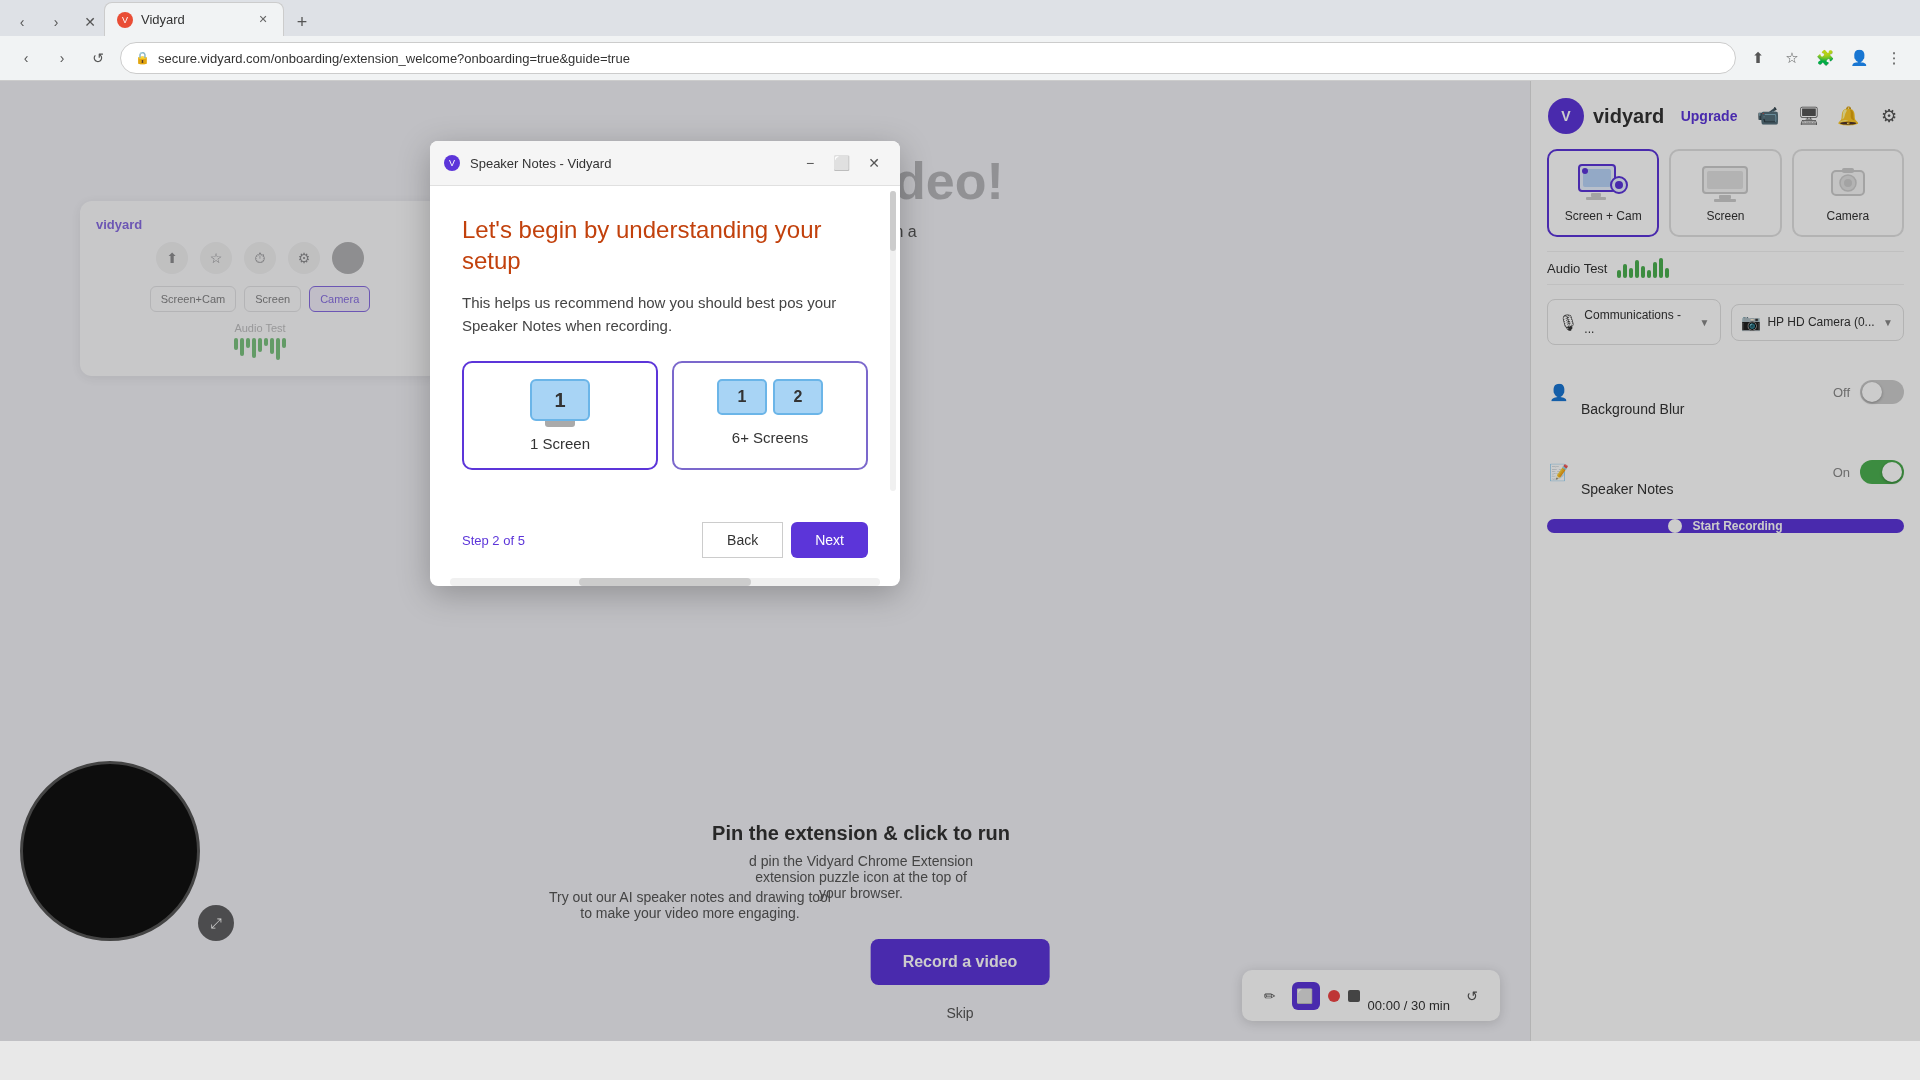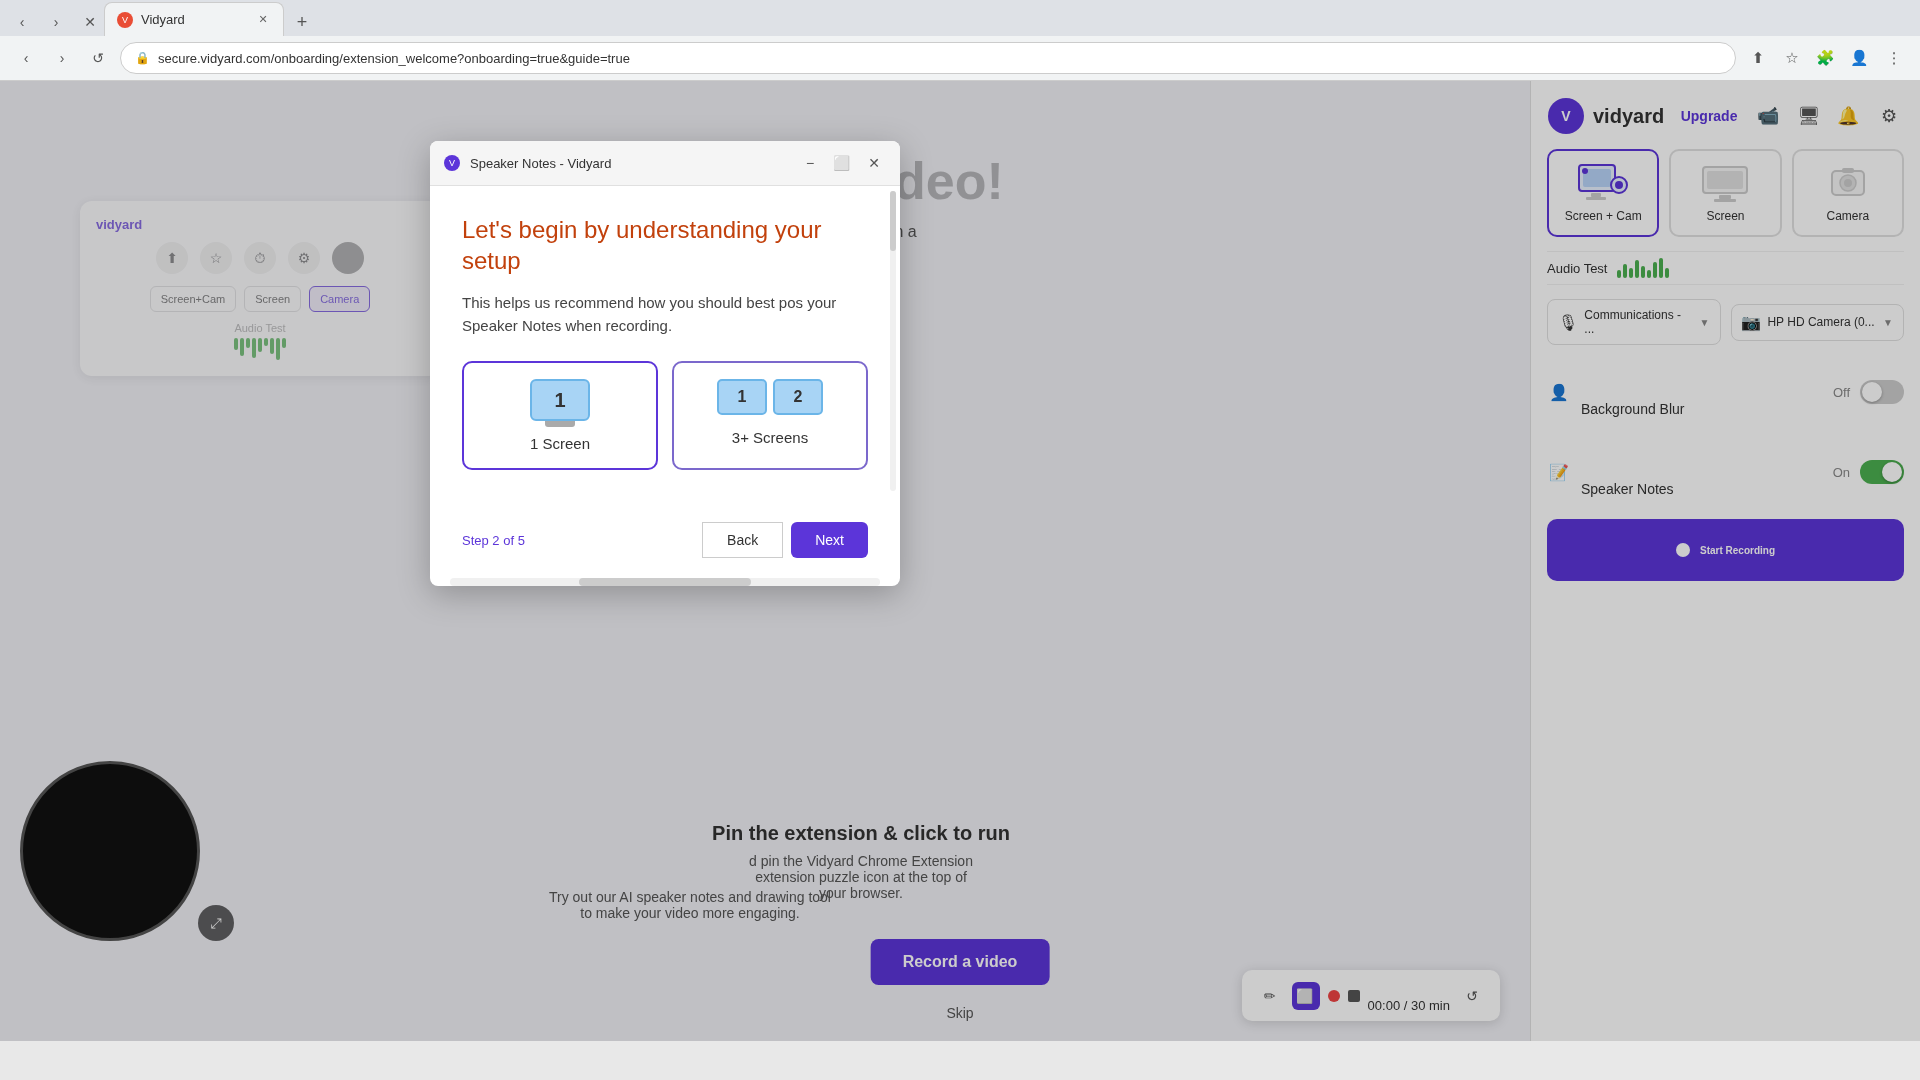--- a/index.html
+++ b/index.html
@@ -303,22 +303,22 @@
     }
     .toggle-switch.off .toggle-knob { left: 2px; }
     .toggle-switch.on .toggle-knob { left: 22px; }
 
     
     .start-recording-btn {
       background: #5c35d9;
       color: white;
       border: none;
       border-radius: 10px;
-      padding: 24px;
-      font-size: 10px;
+      padding: 0;
+      font-size: 12px;
       font-weight: 600;
       cursor: pointer;
       display: flex;
       align-items: center;
       justify-content: center;
       gap: 10px;
       width: 100%;
     }
     .record-dot {
       width: 14px; height: 14px;
@@ -901,21 +901,21 @@
             <div class="screen-monitor">1</div>
           </div>
           <span class="screen-option-label">1 Screen</span>
         </div>
 
         <div class="screen-option">
           <div class="screen-visual">
             <div class="screen-monitor-small">1</div>
             <div class="screen-monitor-small">2</div>
           </div>
-          <span class="screen-option-label">3+ Screens</span>
+          <span class="screen-option-label">6+ Screens</span>
         </div>
       </div>
     </div>
 
     <div class="popup-scrollbar">
       <div class="popup-scrollbar-thumb"></div>
     </div>
 
     <div class="popup-footer">
       <span class="step-label">Step 2 of 5</span>

